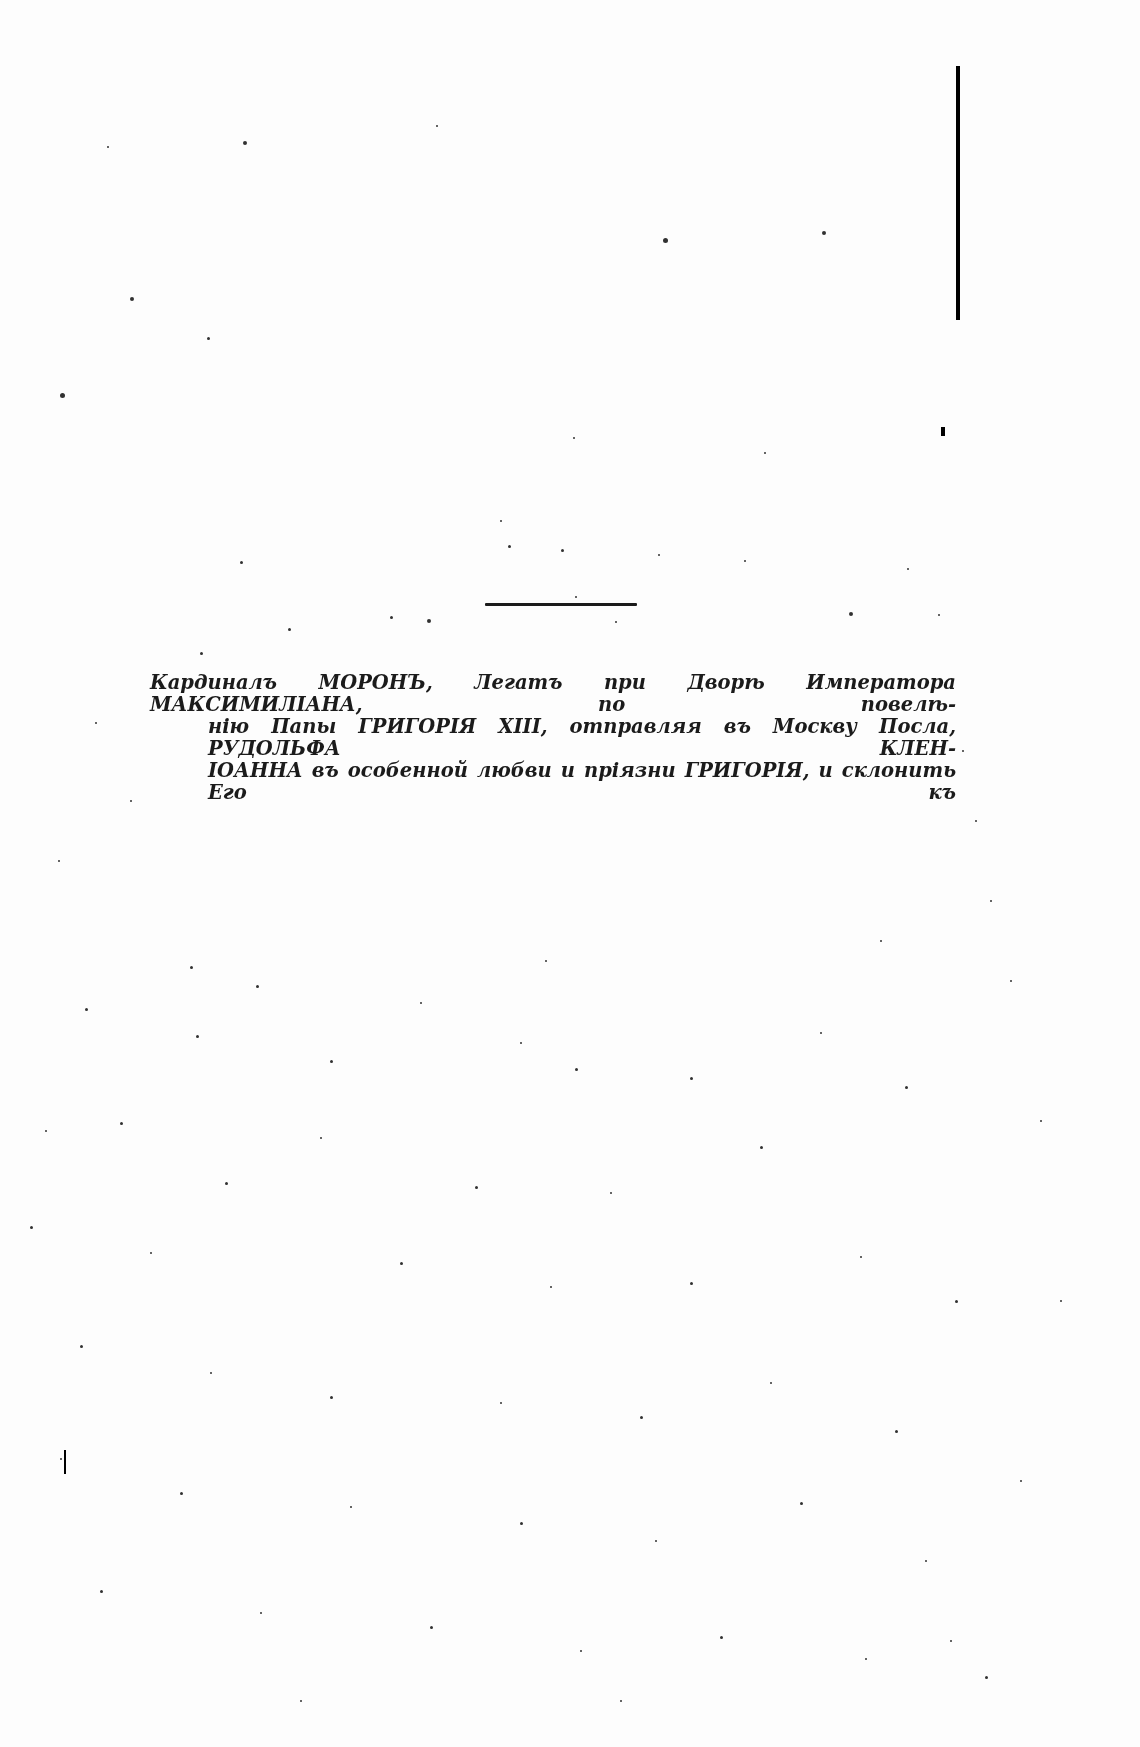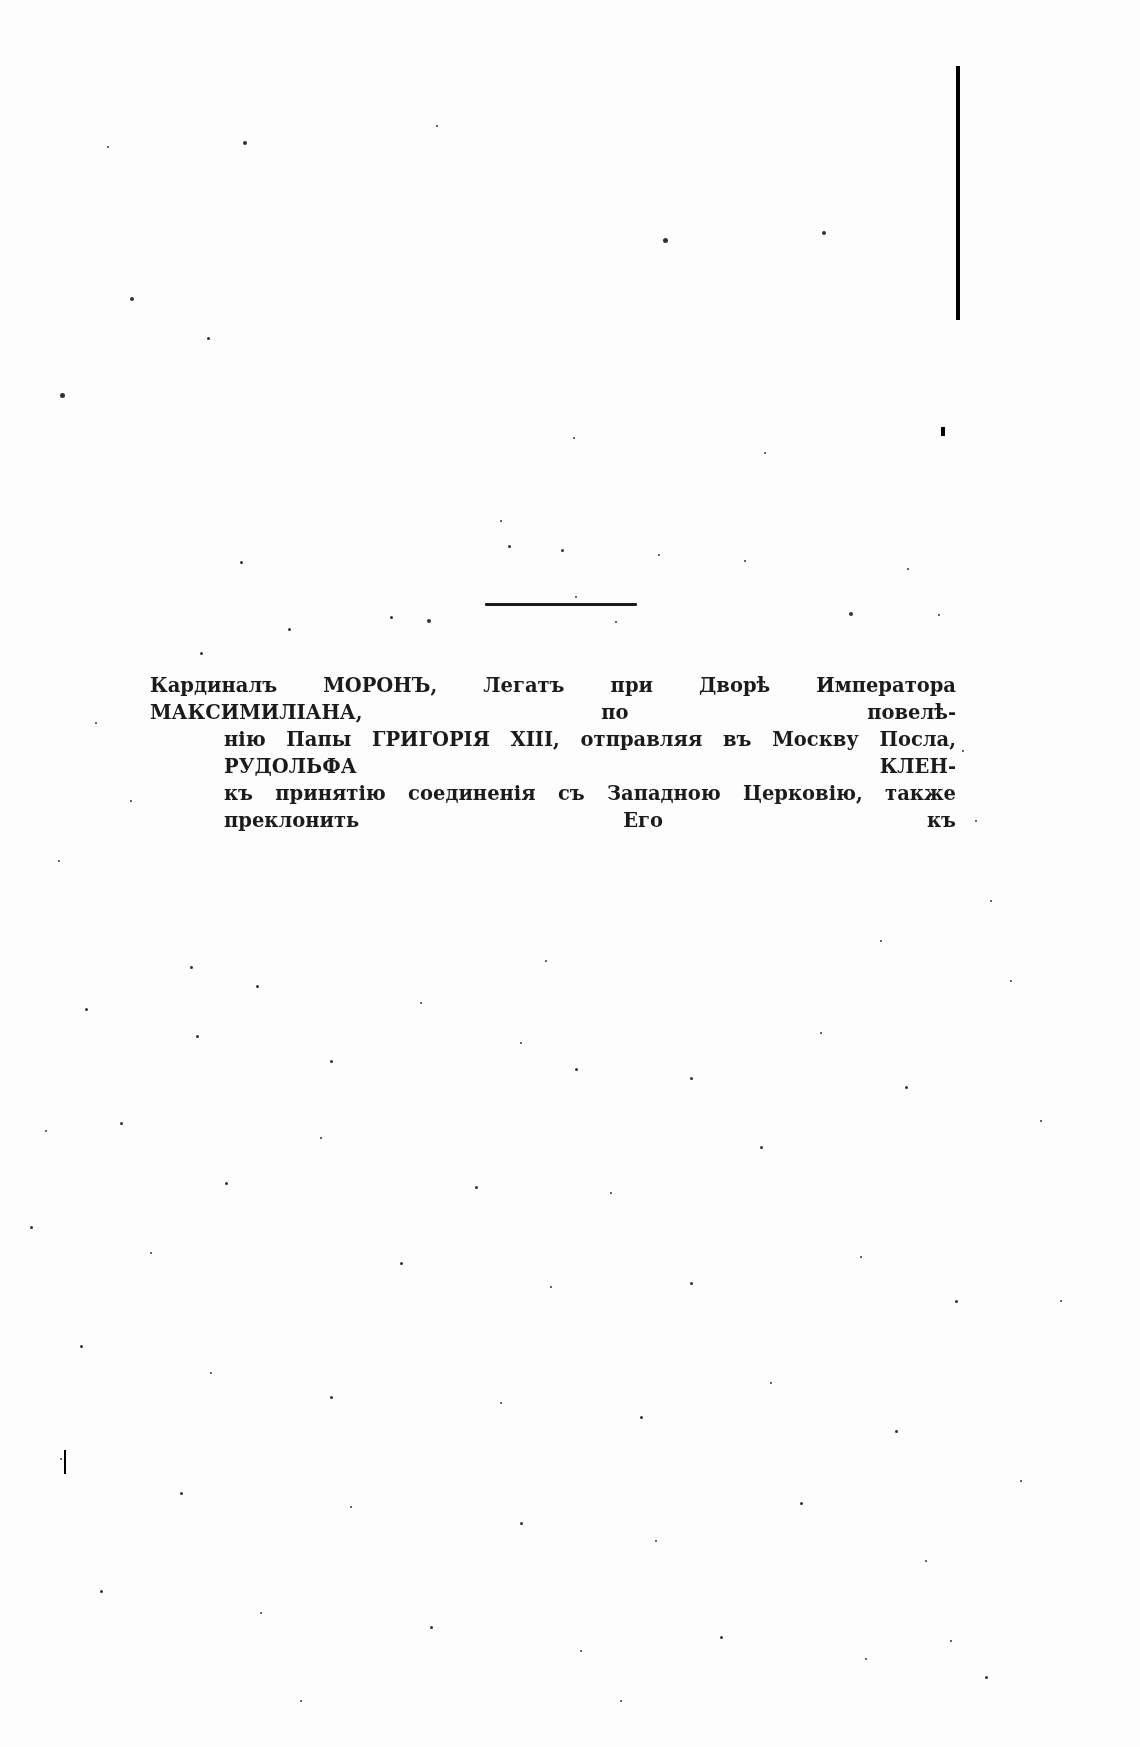--- a/index.html
+++ b/index.html
@@ -20,43 +20,43 @@
   }
   .rule {
     position:absolute; top:603px; left:485px; width:152px; height:3px;
     background:var(--ink); border-radius:1px;
   }
   .para {
     position:absolute; left:150px; top:672px; width:806px;
     color:var(--ink); font-size:19.5px; font-weight:bold;
   }
   .line {
-    line-height:27px; text-align:justify; text-align-last:justify;
-    text-justify:inter-word; white-space:normal;
+    line-height:22px; text-align:justify; text-align-last:justify;
+    text-justify:inter-word; white-space:normal;font-style:italic;
   }
-  .line.indent { margin-left:74px; }
+  .line.indent { margin-left:58px; }
   .line.last  { text-align-last:left; }
   .speck {
     position:absolute; background:var(--ink); border-radius:50%;
     opacity:0.9;
   }
   .bar { position:absolute; background:#000; }
 </style>
 </head>
 <body>
 
 <div class="page">
 
 
   <div class="rule"></div>
 
   <div class="para" id="paragraph">
       <div class="line">Кардиналъ МОРОНЪ, Легатъ при Дворѣ Императора МАКСИМИЛІАНА, по повелѣ-</div>
       <div class="line indent">нію Папы ГРИГОРІЯ XIII, отправляя въ Москву Посла, РУДОЛЬФА КЛЕН-</div>
-      <div class="line indent">къ принятію соединенія съ Западною Церковію, также преклонить Его къ</div>
+      <div class="line indent">ІОАННА въ особенной любви и пріязни ГРИГОРІЯ, и склонить Его къ</div>
     </div>
 
   <div class="bar" id="edge-line" style="left: 956px; top: 66px; width: 4px; height: 254px;"></div>
 
   <div class="bar" id="corner-tick" style="left: 64px; top: 1450px; width: 2px; height: 24px;"></div>
 
   <div class="bar" id="right-tick" style="left: 941px; top: 427px; width: 4px; height: 9px;"></div>
 
   <div id="specks">
       <div class="speck" style="left: 243px; top: 141px; width: 4px; height: 4px;"></div>

